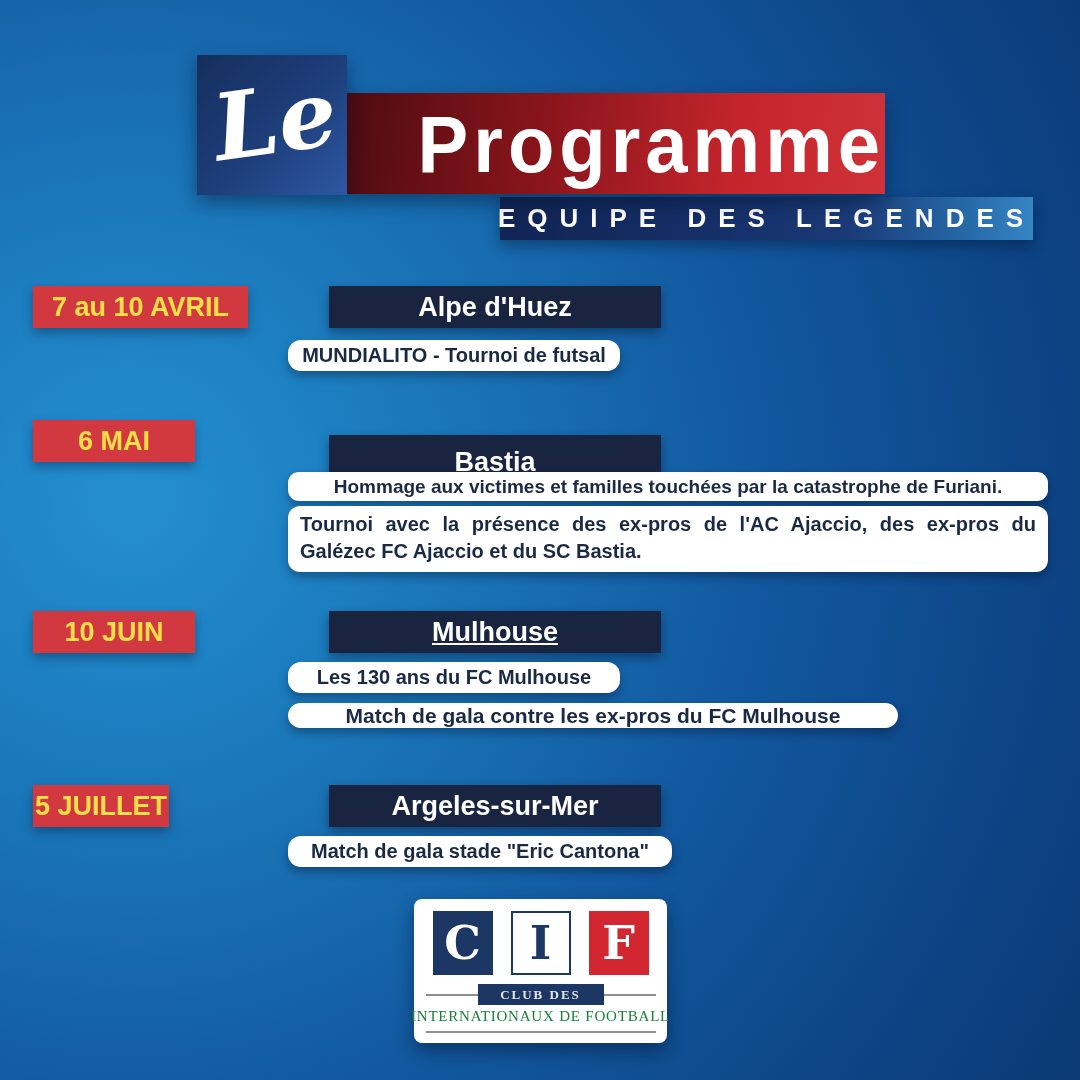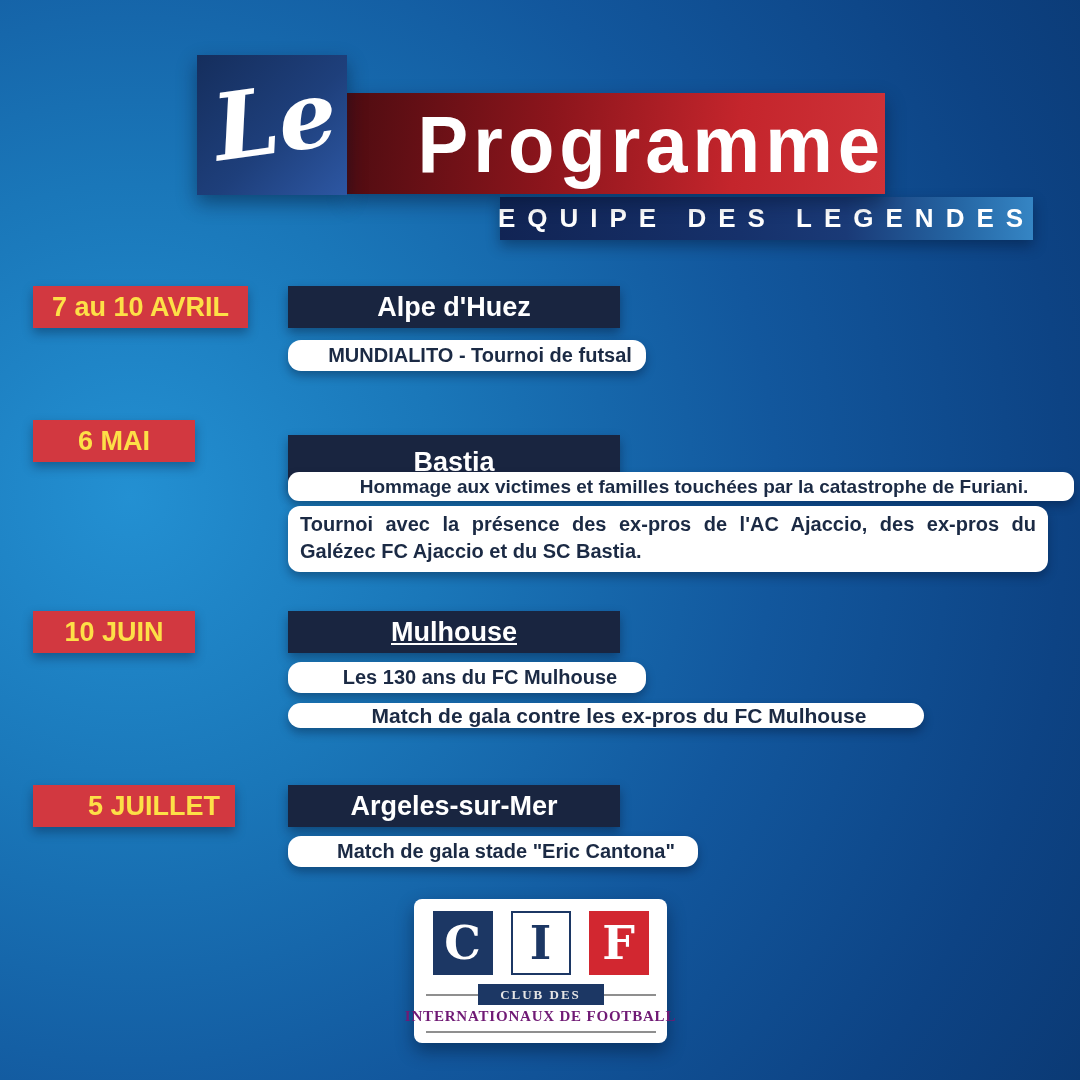--- a/index.html
+++ b/index.html
@@ -42,26 +42,26 @@
 
   
   .date-badge{
     background:#d23840;color:#fde047;font-weight:700;font-size:27px;
     display:flex;align-items:center;justify-content:center;
     box-shadow:0 5px 10px rgba(0,15,40,.35);white-space:nowrap;
   }
   .loc-bar{
     background:#192540;color:#fff;font-weight:700;font-size:27px;
     display:flex;align-items:center;justify-content:center;
-    box-shadow:0 5px 10px rgba(0,15,40,.4);white-space:nowrap;
+    box-shadow:0 5px 10px rgba(0,15,40,.4);white-space:nowrap;margin-left:41px;
   }
   .pill{
     background:#ffffff;color:#1b2a44;font-weight:700;border-radius:13px;
     display:flex;align-items:center;justify-content:center;
-    box-shadow:0 5px 10px rgba(0,15,40,.35);white-space:nowrap;padding-left:26px;
+    box-shadow:0 5px 10px rgba(0,15,40,.35);white-space:nowrap;
   }
   .pill-justify{
     display:block;white-space:normal;text-align:justify;
     padding:5px 12px;box-sizing:border-box;border-radius:12px;
   }
 
   
   .e1-date{left:33px;top:286px;width:215px;height:42px;}
   .e1-loc {left:288px;top:286px;width:332px;height:42px;}
   .e1-p1  {left:288px;top:340px;width:332px;height:31px;font-size:20px;}
@@ -69,21 +69,21 @@
   .e2-date{left:33px;top:420px;width:162px;height:42px;}
   .e2-loc {left:288px;top:435px;width:332px;height:54px;}
   .e2-p1  {left:288px;top:472px;width:760px;height:29px;font-size:19px;border-radius:11px;}
   .e2-p2  {left:288px;top:506px;width:760px;height:66px;font-size:20px;line-height:27px;}
   
   .e3-date{left:33px;top:611px;width:162px;height:42px;}
   .e3-loc {left:288px;top:611px;width:332px;height:42px;text-decoration:underline;}
   .e3-p1  {left:288px;top:662px;width:332px;height:31px;font-size:20px;}
   .e3-p2  {left:288px;top:703px;width:610px;height:25px;font-size:21px;}
   
-  .e4-date{left:33px;top:785px;width:162px;height:42px;padding-left:40px;}
+  .e4-date{left:33px;top:785px;width:136px;height:42px;}
   .e4-loc {left:288px;top:785px;width:332px;height:42px;}
   .e4-p1  {left:288px;top:836px;width:384px;height:31px;font-size:20px;}
 
   
   .logo-card{
     left:414px;top:899px;width:253px;height:144px;background:#fff;border-radius:8px;
     box-shadow:0 8px 18px rgba(0,15,40,.45);
     display:flex;flex-direction:column;align-items:center;box-sizing:border-box;padding-top:12px;
   }
   .logo-letters{display:flex;gap:18px;}
@@ -95,21 +95,21 @@
   .logo-sq.i{background:#fff;color:#1c3764;border:2px solid #1c3764;box-sizing:border-box;}
   .logo-sq.f{background:#d22730;color:#fff;}
   .logo-clubline{display:flex;align-items:center;width:230px;margin-top:9px;}
   .logo-rule{flex:1;height:2px;background:#8f8f8f;}
   .logo-clubbox{
     background:#1c3764;color:#e5e5e5;height:21px;min-width:110px;padding:0 8px;
     display:flex;align-items:center;justify-content:center;
     font-family:"Liberation Serif",serif;font-weight:700;font-size:13px;letter-spacing:2px;white-space:nowrap;
   }
   .logo-intern{
-    margin-top:3px;color:#701a75;font-family:"Liberation Serif",serif;font-weight:700;
+    margin-top:3px;color:#15803d;font-family:"Liberation Serif",serif;font-weight:400;
     font-size:15px;letter-spacing:0.8px;white-space:nowrap;
   }
   .logo-bottomrule{width:230px;height:2px;background:#8f8f8f;margin-top:6px;}
 </style>
 </head>
 <body>
 
 <div class="poster">
 
   <div class="abs le-square">

